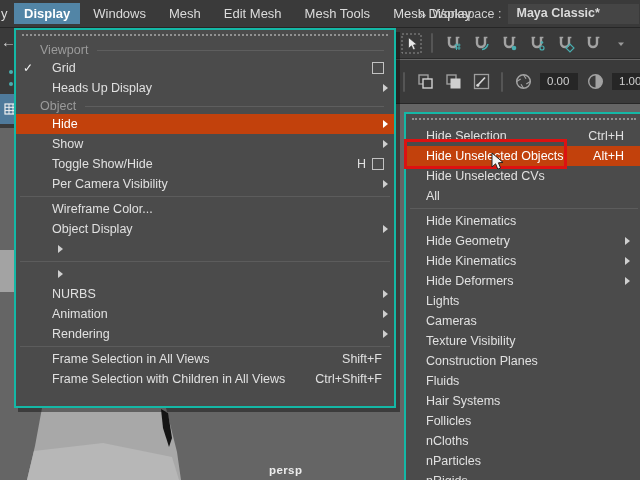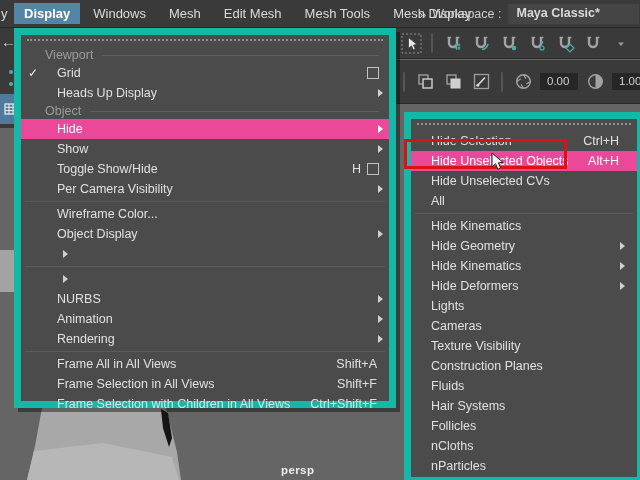--- a/index.html
+++ b/index.html
@@ -5,21 +5,21 @@
   * { box-sizing: border-box; margin: 0; padding: 0; }
   body { margin: 0; background: #222; }
   #root {
     position: relative; width: 640px; height: 480px; overflow: hidden;
     font-family: "Liberation Sans", sans-serif; background: #656565;
     -webkit-font-smoothing: antialiased;
   }
   
   #viewport { position: absolute; inset: 0; z-index: 1; }
   #viewport svg { position: absolute; inset: 0; }
-  .persp-label { position: absolute; left: 265px; top: 464px; color: #ececec;
+  .persp-label { position: absolute; left: 253px; top: 464px; color: #ececec;
     font-size: 11.5px; font-weight: bold; letter-spacing: .4px; z-index: 2; padding-left: 16px; }
   
   #menubar { position: absolute; top: 0; left: 0; right: 0; height: 28px;
     background: #3a3a3a; border-bottom: 1px solid #262626; z-index: 10;
     display: flex; align-items: center; padding-left: 14px;
     font-size: 13px; color: #dcdcdc; }
   .mb-clip { position: absolute; left: 1px; top: 6px; color: #dcdcdc; }
   .mb-item { padding: 3px 10px; margin-right: 3px; white-space: nowrap; cursor: default; }
   .mb-item.active { background: #5285a6; color: #ffffff; font-weight: bold; }
   #workspace { position: absolute; left: 419px; top: 0; height: 28px;
@@ -43,36 +43,36 @@
   
   #left-strip { position: absolute; left: 0; top: 28px; width: 14px; height: 100px;
     background: #3a3a3a; z-index: 6; }
   .back-arrow { position: absolute; left: 1px; top: 5px; color: #cfcfcf; font-size: 15px; }
   .teal-dot { position: absolute; width: 4px; height: 4px; border-radius: 50%;
     background: #49aeb0; }
   #grid-btn { position: absolute; left: 0px; top: 94px; width: 22px; height: 30px;
     background: #4f7a9b; z-index: 7; display: flex; align-items: center;
     justify-content: center; }
   
-  .panel { position: absolute; background: #4b4b4b; border: 7px solid #14b8a6;
+  .panel { position: absolute; background: #4b4b4b; border: 2px solid #14b8a6;
     box-shadow: 4px 4px 0 rgba(12,12,12,.45); }
   #main-menu { left: 14px; top: 28px; width: 382px; height: 380px; z-index: 20; }
   #hide-submenu { left: 404px; top: 112px; width: 240px; height: 372px; z-index: 21; }
   .tearoff { height: 6px; margin: 4px 6px 2px 6px; border-top: 2px dotted #919191; }
   .m-section { height: 16px; display: flex; align-items: center;
     padding: 0 10px 0 24px; color: #9b9b9b; font-size: 12.5px; }
   .m-sec-line { flex: 1; height: 1px; background: #5e5e5e; margin-left: 9px; }
   .m-sep { height: 5px; position: relative; }
   .m-sep::after { content: ""; position: absolute; left: 4px; right: 4px; top: 2px;
     height: 1px; background: #5c5c5c; }
   .m-item { height: 20px; display: flex; align-items: center; position: relative;
     padding-right: 6px; font-size: 12.5px; color: #e0e0e0; cursor: default; }
   #main-menu .m-item { padding-left: 36px; }
   #hide-submenu .m-item { padding-left: 20px; padding-right: 12px; }
-  .m-item.hl { background: #ec4899; color: #ffffff; justify-content: space-between; }
+  .m-item.hl { background: #c2410c; color: #ffffff; justify-content: space-between; }
   .m-check { position: absolute; left: 7px; top: 0; height: 100%;
     display: flex; align-items: center; color: #f2f2f2; font-size: 12px; }
   .m-label { flex: 1; white-space: nowrap; overflow: hidden; }
   .m-hotkey { margin-right: 6px; white-space: nowrap; }
   .m-cbox { width: 12px; height: 12px; border: 1px solid #c2c2c2; flex: none;
     margin-right: 4px; }
   .m-arrow { width: 0; height: 0; border-left: 5px solid #cfcfcf;
     border-top: 4px solid transparent; border-bottom: 4px solid transparent;
     margin-left: 6px; flex: none; }
   .m-item.hl .m-arrow { border-left-color: #fff; }
@@ -283,24 +283,20 @@
         <div class="m-item">
           <span class="m-label">Animation</span>
           <span class="m-arrow"></span>
         </div>
         <div class="m-item">
           <span class="m-label">Rendering</span>
           <span class="m-arrow"></span>
         </div>
         <div class="m-sep"></div>
         <div class="m-item">
-          <span class="m-label">Frame All in All Views</span>
-          <span class="m-hotkey">Shift+A</span>
-        </div>
-        <div class="m-item">
           <span class="m-label">Frame Selection in All Views</span>
           <span class="m-hotkey">Shift+F</span>
         </div>
         <div class="m-item">
           <span class="m-label">Frame Selection with Children in All Views</span>
           <span class="m-hotkey">Ctrl+Shift+F</span>
         </div>
       </div>
   </div>
 

